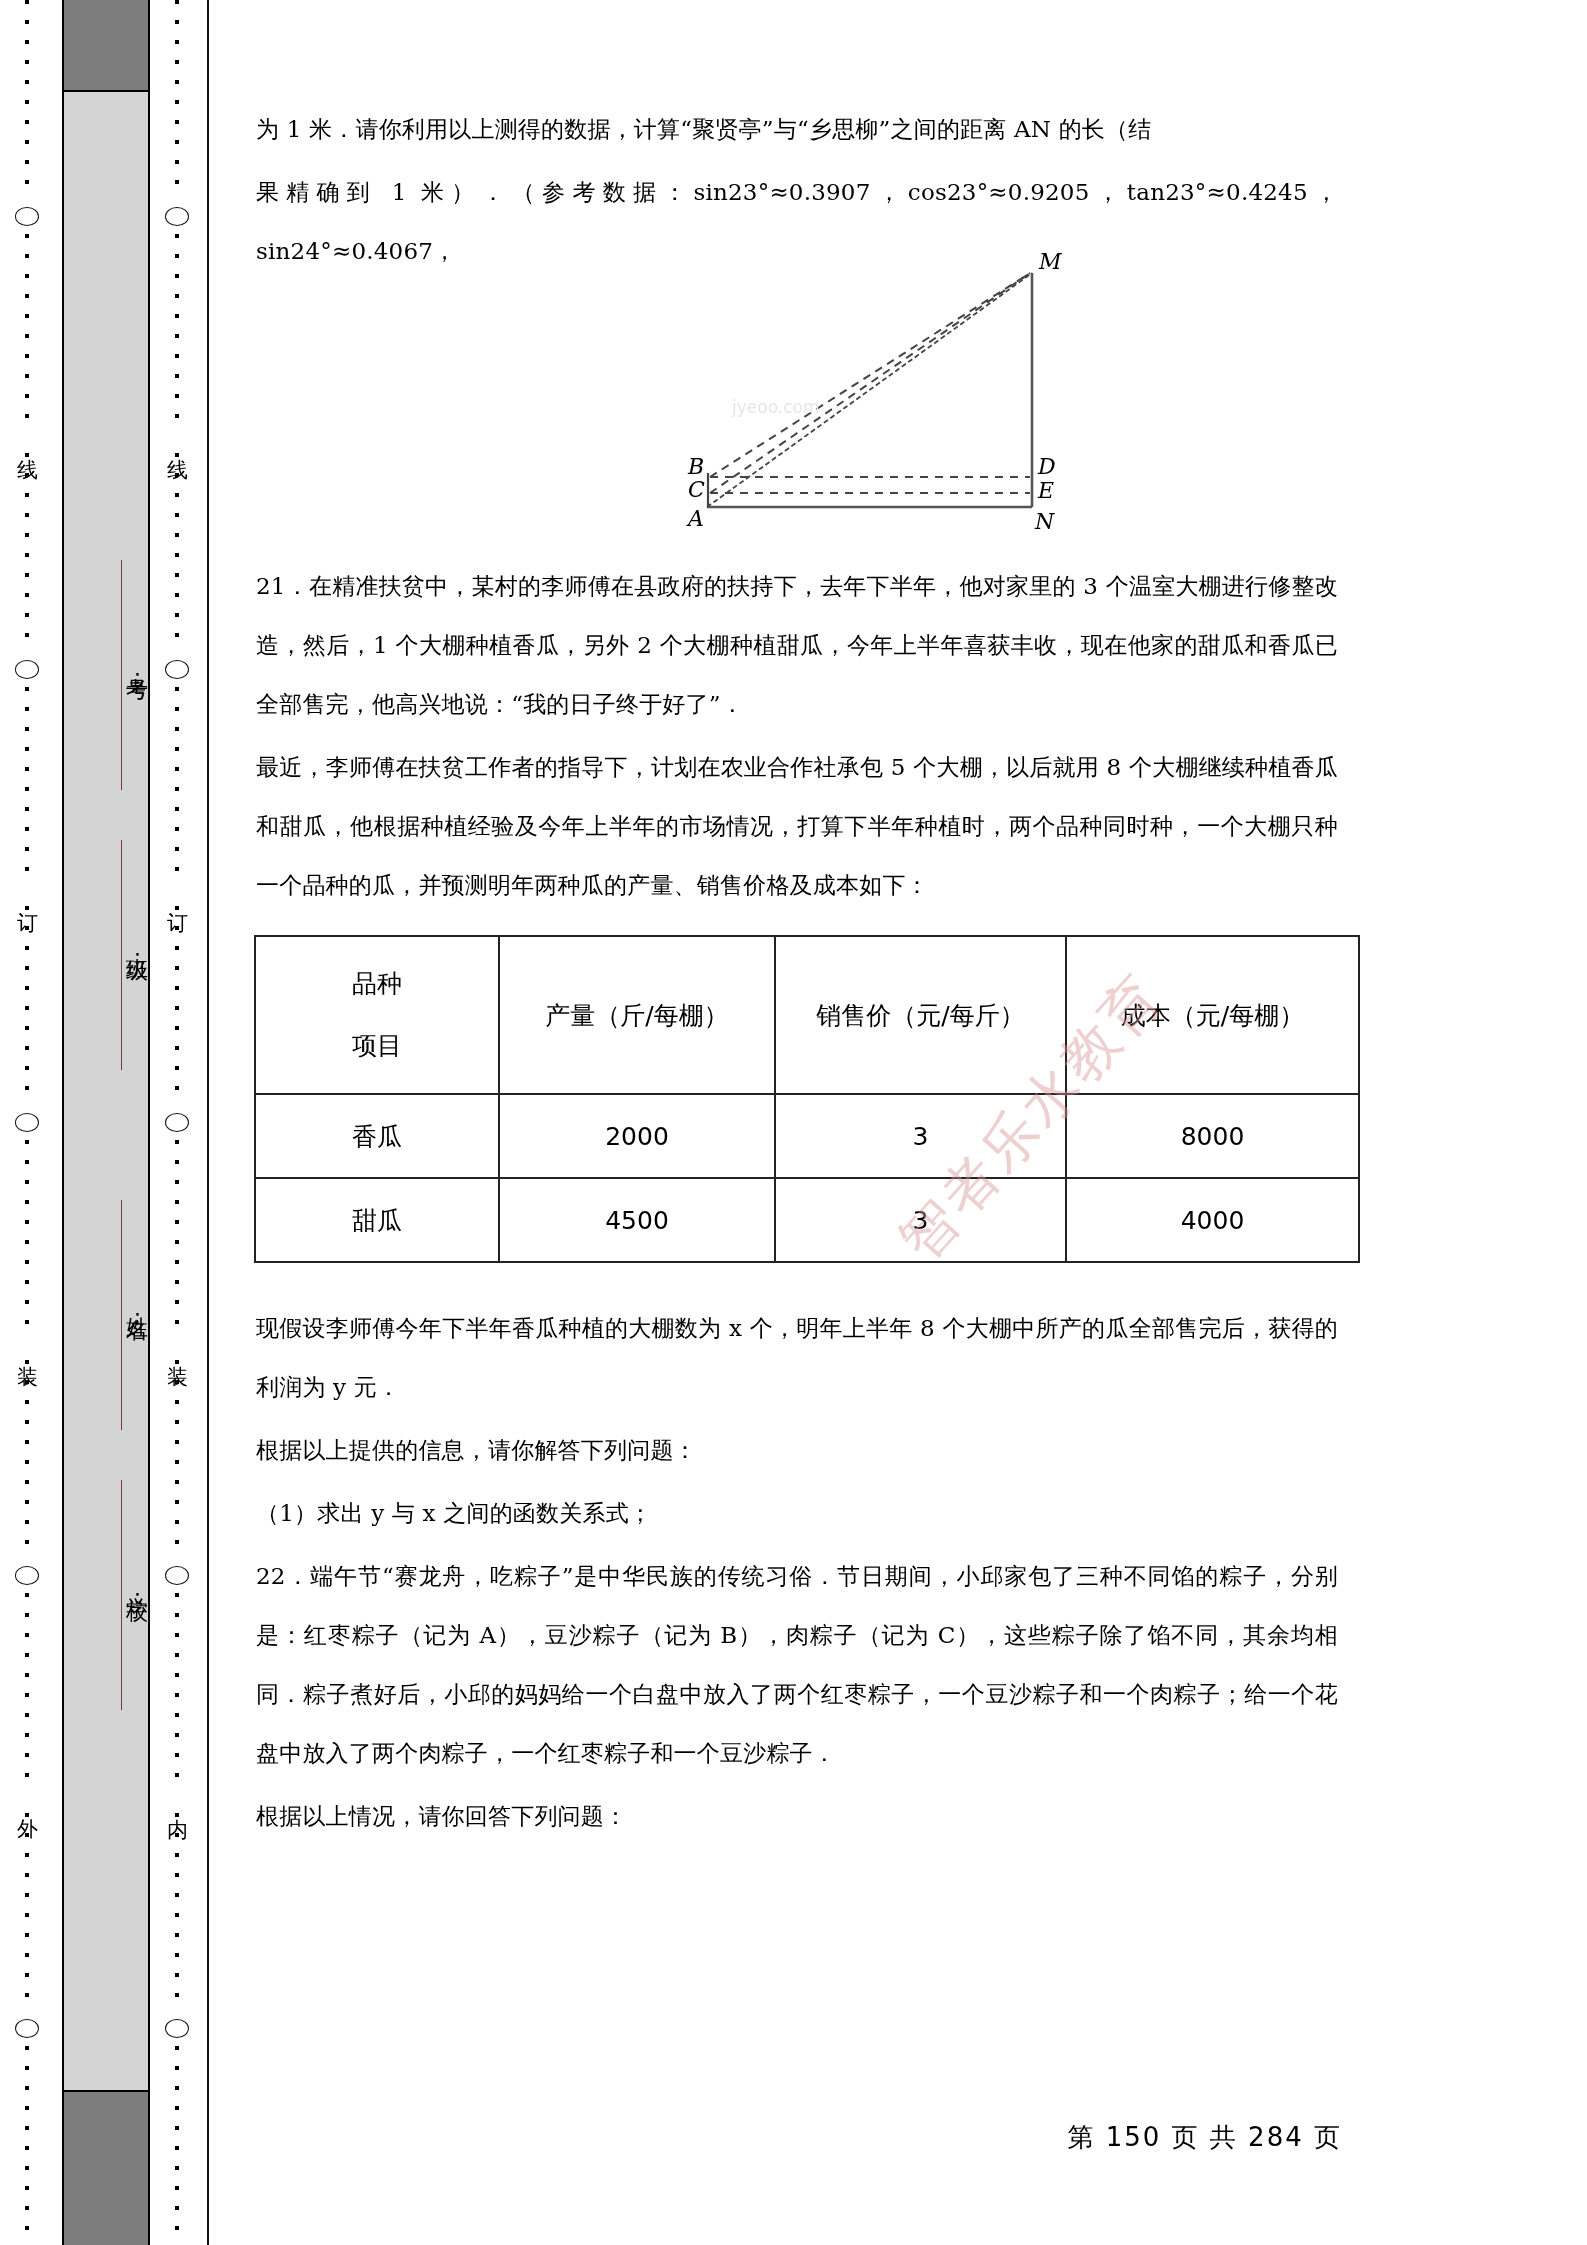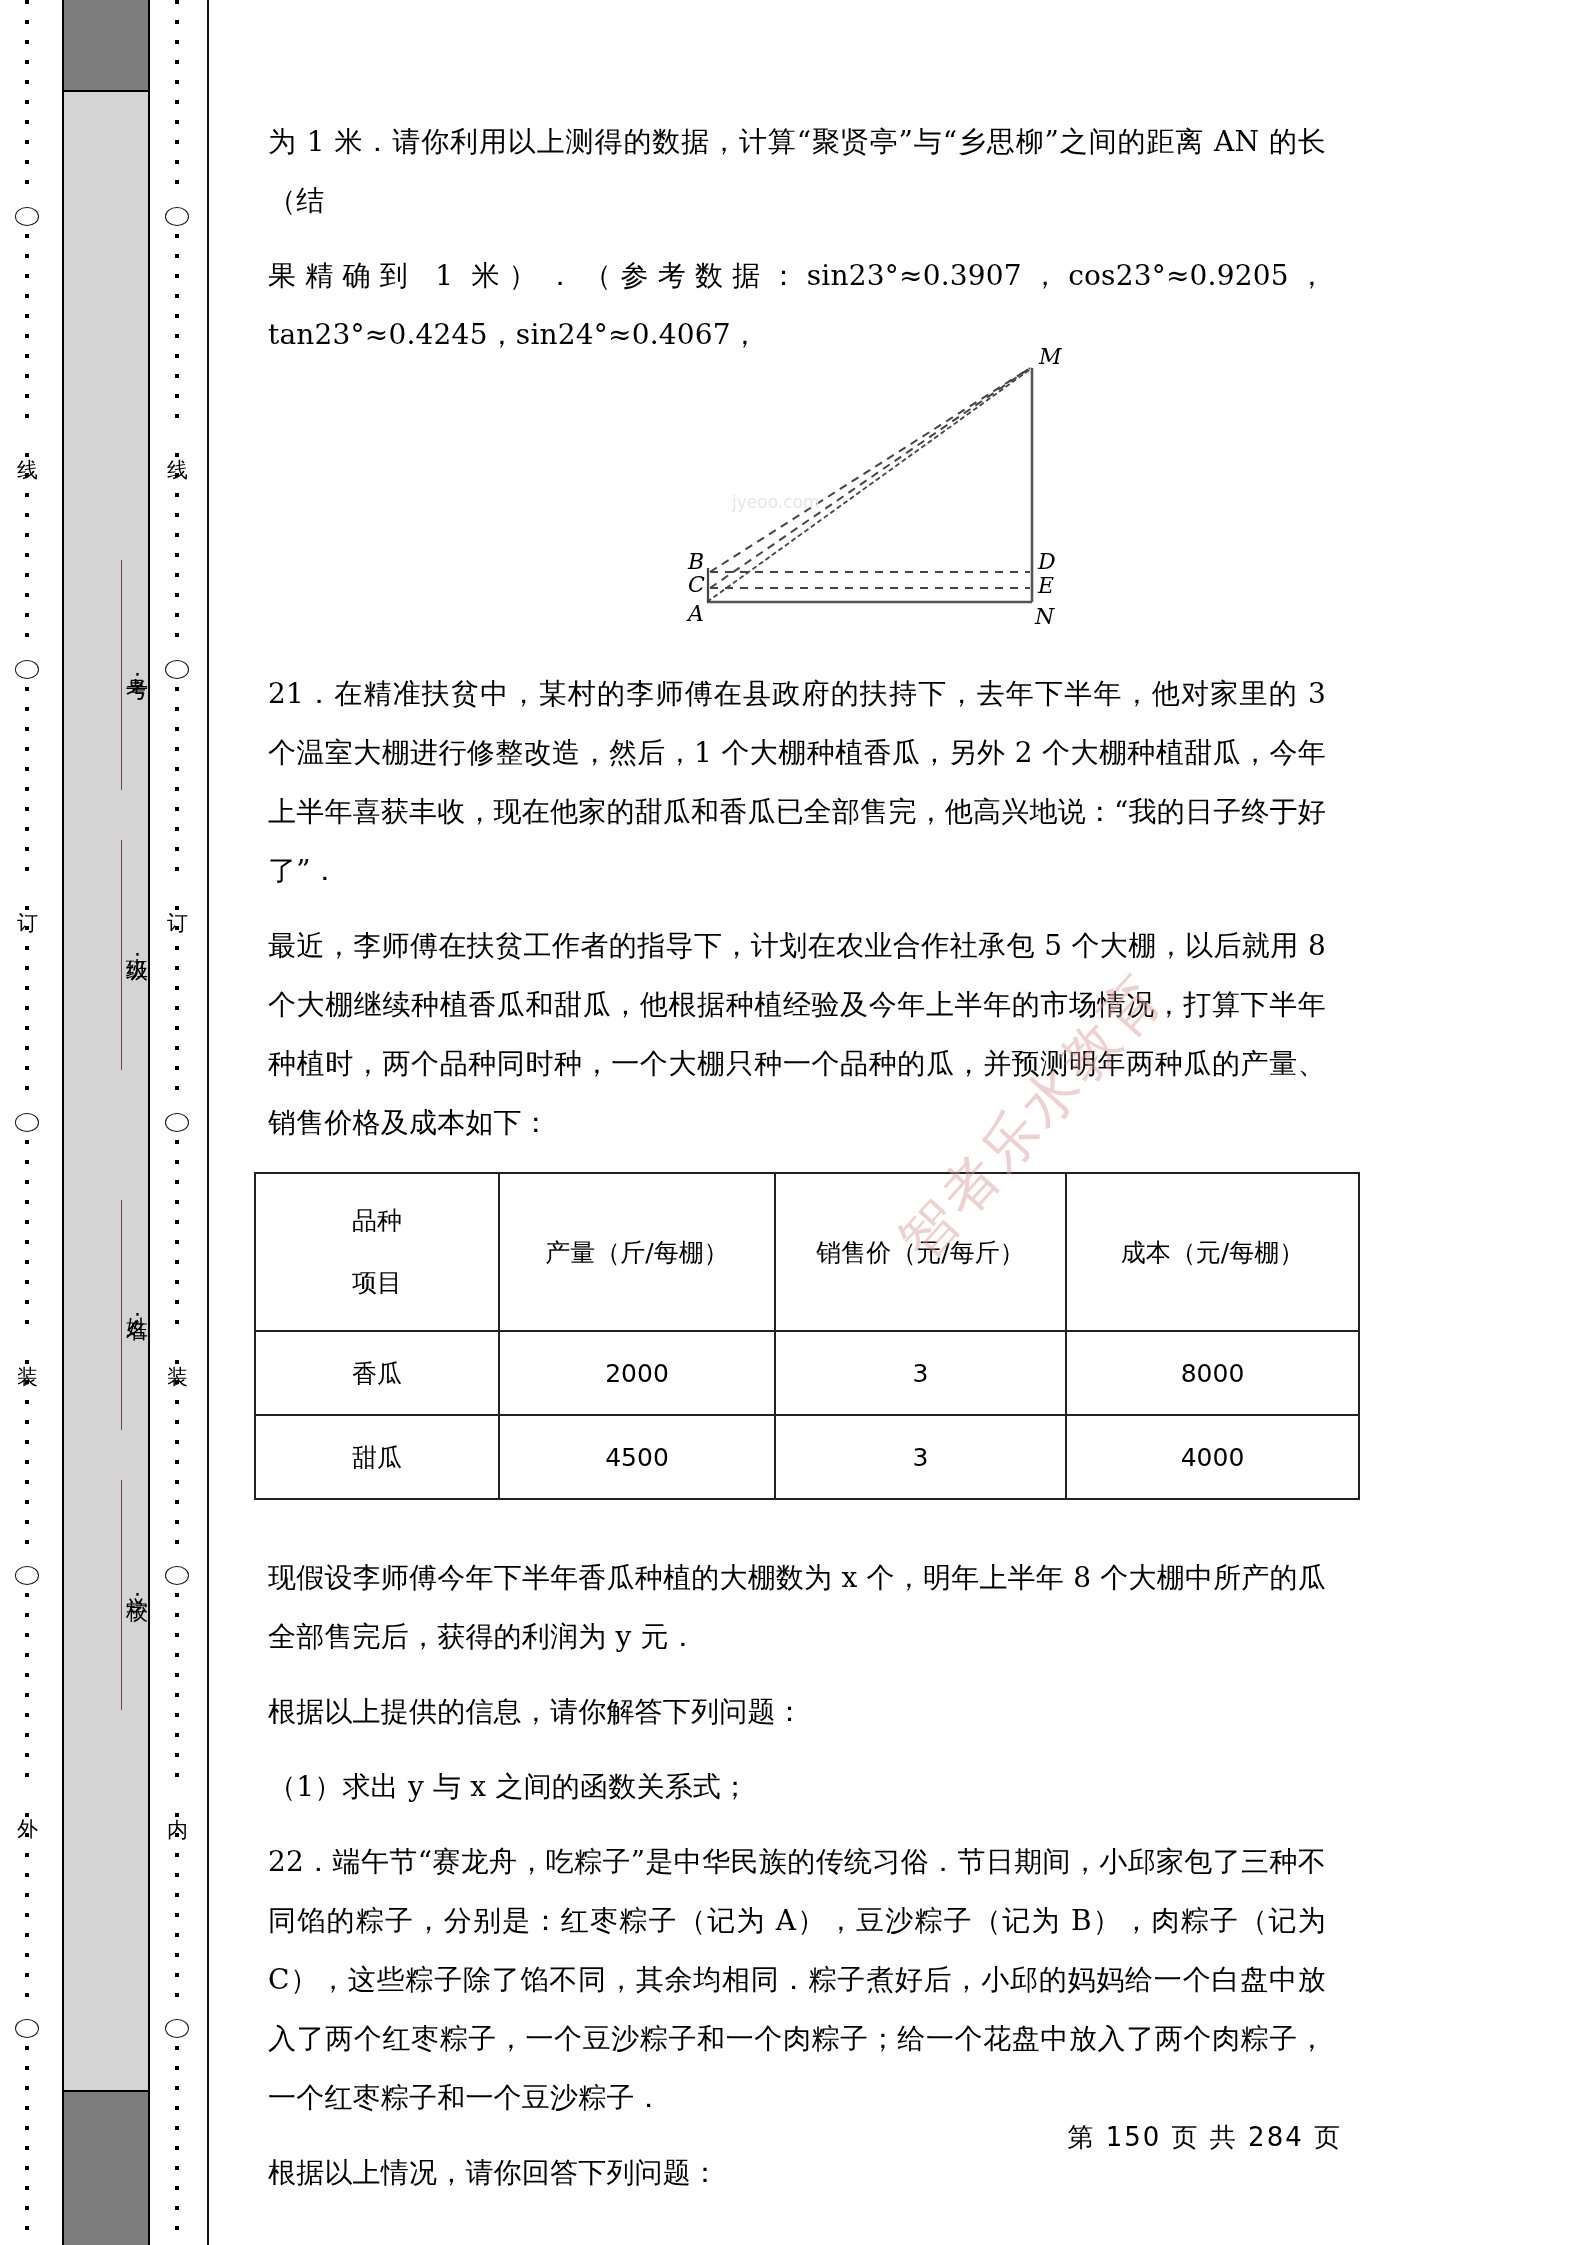--- a/index.html
+++ b/index.html
@@ -137,22 +137,22 @@
   .vrule {
     position: absolute;
     left: 205px;
     top: 0;
     width: 0;
     height: 2245px;
     border-left: 2.2px solid #111;
   }
 
   p.para {
-    margin: 16px;
-    font-size: 28px;
+    margin: 4px;
+    font-size: 23px;
     line-height: 59px;
     letter-spacing: 0.2px;
     text-align: justify;
     font-family: "DejaVu Serif", "Liberation Serif", serif;
   }
 
   .mathref {
     font-family: "Liberation Serif", "DejaVu Serif", serif;
   }
 

